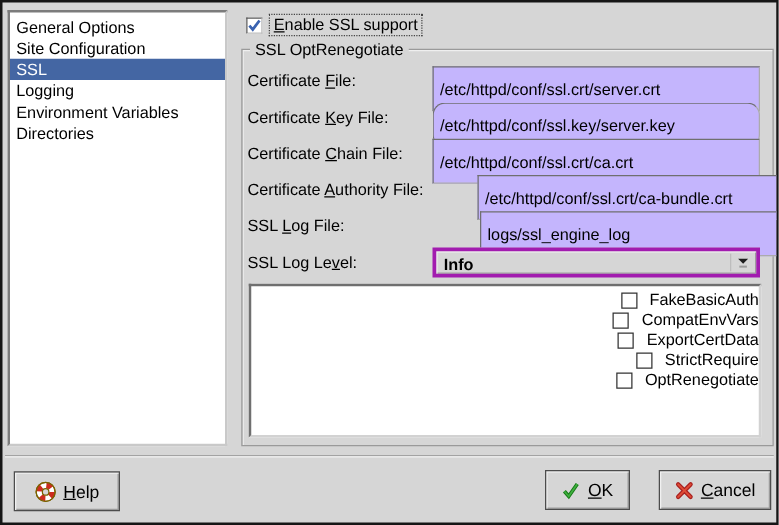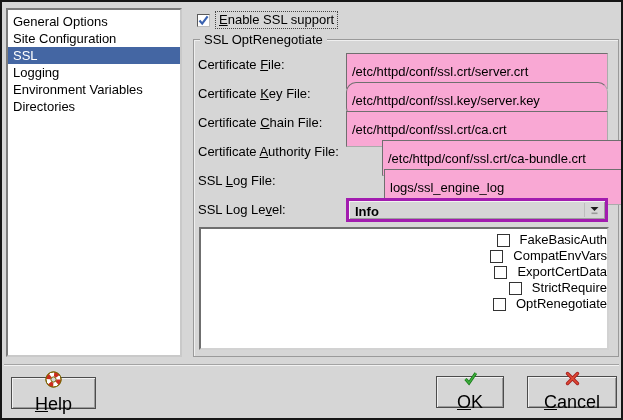--- a/index.html
+++ b/index.html
@@ -37,21 +37,21 @@
     box-shadow:inset 1px 1px 0 #efefef;
   }
   .frame-legend {
     position:absolute; top:-8px; left:6px; background:#d6d6d6; padding:0 4px;
     line-height:15px;
   }
 
   .form-label { position:absolute; left:4px; height:24px; line-height:24px; white-space:nowrap; }
   .entry {
     position:absolute; left:152px; width:262px; height:36px;
-    background:#f9a8d4; border:1px solid #6f6f6f;
+    background:#c4b5fd; border:1px solid #6f6f6f;
     border-bottom-color:#ababab; border-right-color:#ababab;
     font-family:"Liberation Sans", sans-serif; font-size:13px;
     padding:0 5px; outline:none;
   }
 
   .combo {
     position:absolute; left:152px; width:262px; height:24px;
     background:#d6d6d6; border:3px solid #a21caf;
     box-shadow:inset 1px 1px 0 #f2f2f2, inset -1px -1px 0 #9e9e9e;
     line-height:22px; padding-left:6px; cursor:default;font-weight:bold;
@@ -83,21 +83,21 @@
   
   .separator {
     position:absolute; left:2px; top:362px; width:615px; height:2px;
     border-top:1px solid #a3a3a3; border-bottom:1px solid #f2f2f2;
   }
   .btn {
     position:absolute; top:374px; height:32px;
     background:#d6d6d6; border:1px solid #4c4c4c;
     box-shadow:inset 1px 1px 0 #f1f1f1, inset -1px -1px 0 #9b9b9b;
     display:flex; align-items:center; justify-content:center; gap:6px;
-    font-family:"Liberation Sans", sans-serif; font-size:18px; color:#000; cursor:default;flex-direction:column;
+    font-family:"Liberation Sans", sans-serif; font-size:14px; color:#000; cursor:default;
   }
   .btn-help   { left:9px;  top:375px; width:85px; }
   .btn-ok     { left:434px; width:68px; }
   .btn-cancel { left:525px; width:90px; }
 
   .m { text-decoration:underline; }
   .icon { display:inline-flex; }
 </style>
 </head>
 <body>

